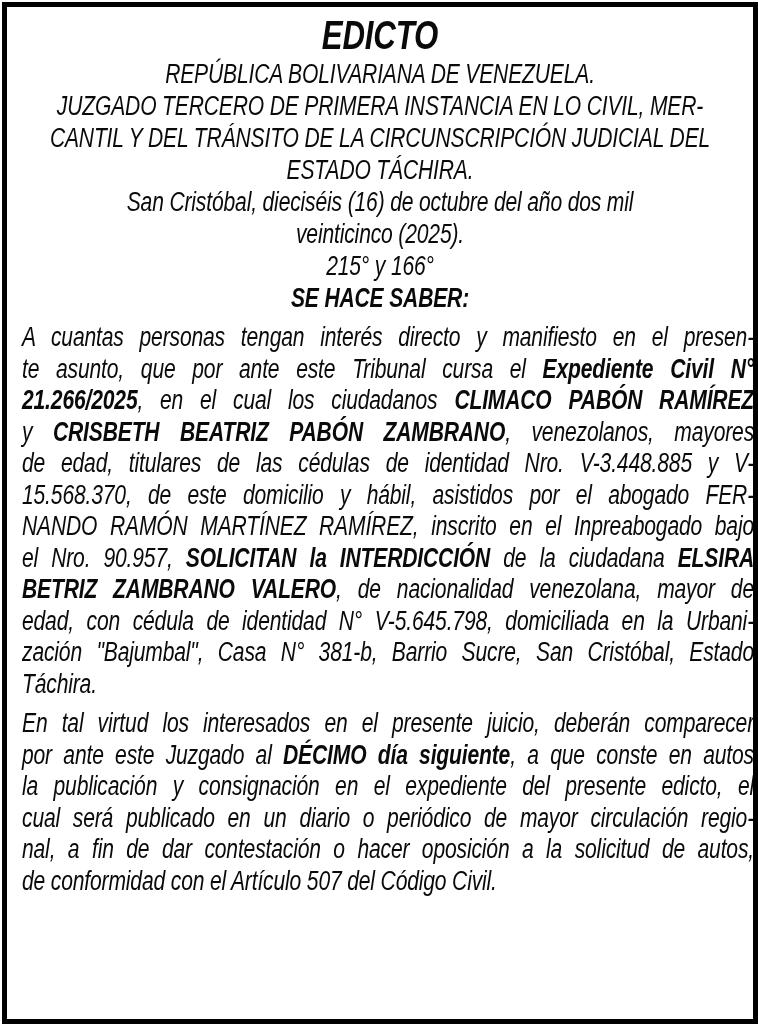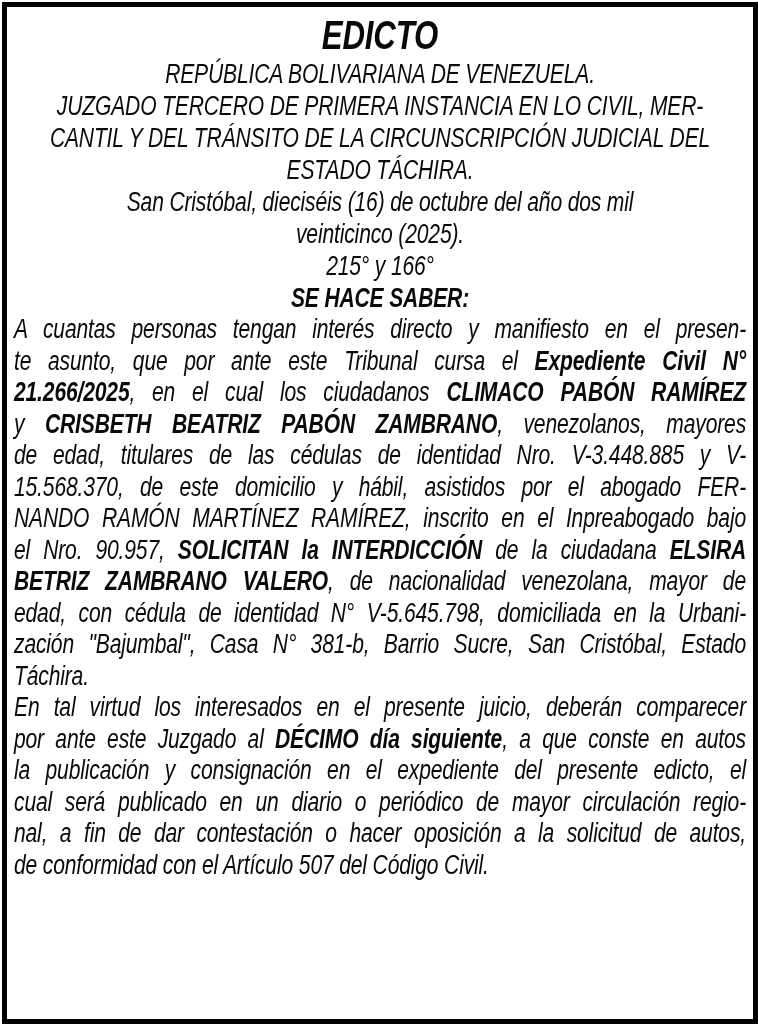--- a/index.html
+++ b/index.html
@@ -37,21 +37,21 @@
   .just { text-align: justify; text-align-last: justify; }
   .bold { font-weight: 700; }
   .title {
     font-size: 40px;
     line-height: 46px;
     font-weight: 700;
     text-align: center;
     margin: 0;
     padding-top: 2px;
   }
-  .paragraph { margin: 0; }
+  .paragraph { margin: 8px; }
 </style>
 </head>
 <body>
 
 <div class="sheet">
   <div class="content">
     <header>
       <h1 class="tline title" style="width: 938px; margin-left: -103px; transform: scaleX(0.780384);">EDICTO</h1>
       <div id="header-lines">
           <div class="tline center" style="width: 938px; margin-left: -103px; transform: scaleX(0.780384);">REPÚBLICA BOLIVARIANA DE VENEZUELA.</div>

